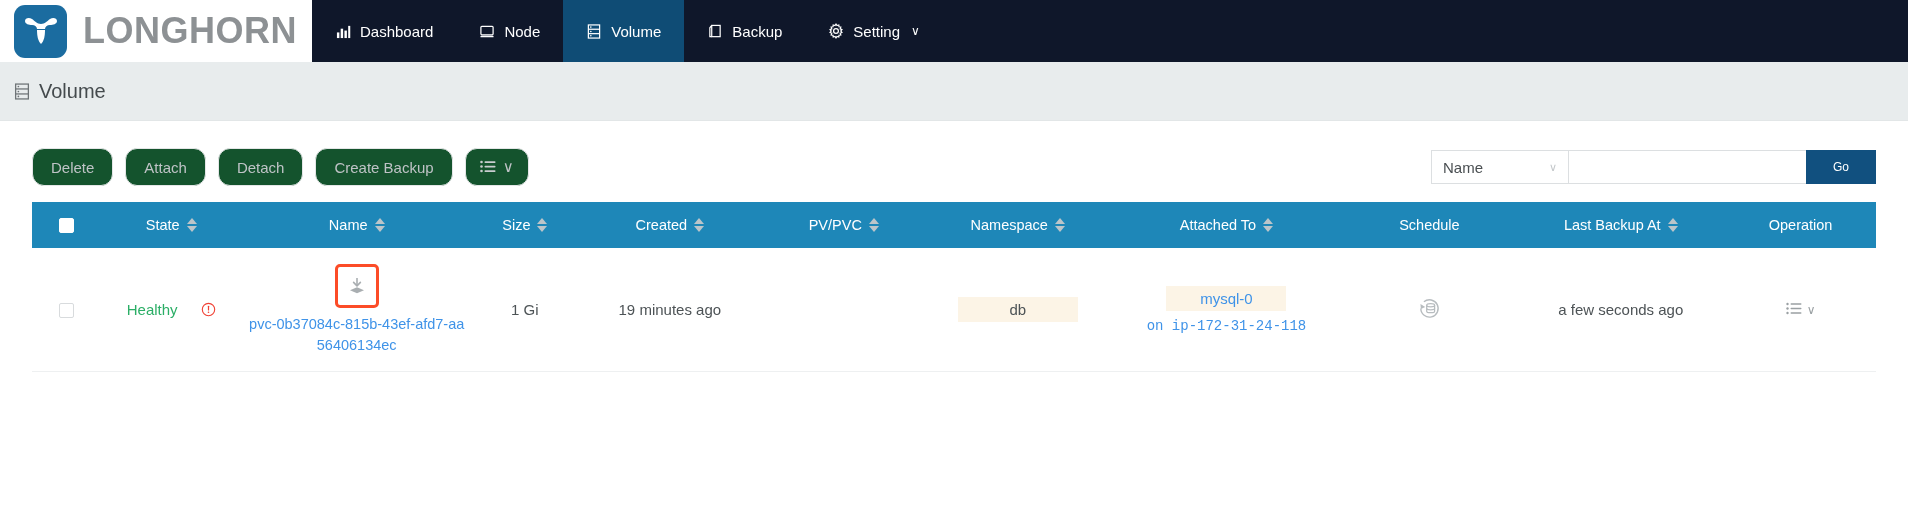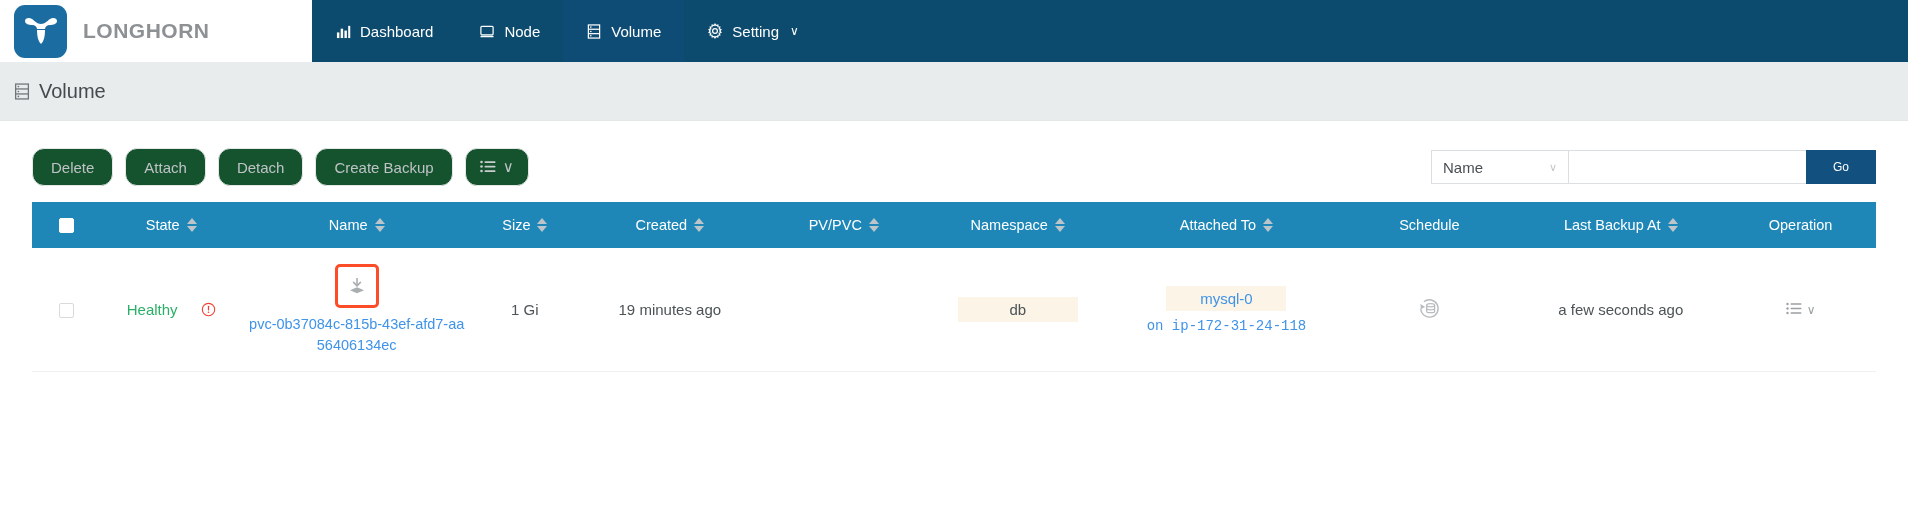--- a/index.html
+++ b/index.html
@@ -31,30 +31,30 @@
   .brand-logo {
     width: 53px; height: 53px;
     border-radius: 11px;
     background: #1b6ca0;
     display: flex; align-items: center; justify-content: center;
     flex: 0 0 53px;
   }
   .brand-logo svg { display: block; }
   .brand-name {
     margin-left: 16px;
-    font-size: 21px;
+    font-size: 36px;
     font-weight: bold;
     letter-spacing: 0.5px;
     color: #8d9194;
     font-family: "Liberation Sans", sans-serif;
   }
 
   .nav {
     flex: 1 1 auto;
-    background: #0c4a6e;
+    background: #0f172a;
     display: flex;
     align-items: stretch;
   }
   .nav-item {
     display: flex;
     align-items: center;
     gap: 9px;
     padding: 0 23px;
     color: #ffffff;
     font-size: 15px;
@@ -348,20 +348,29 @@
           <line x1="1" y1="5.6" x2="13" y2="5.6" stroke="#fff" stroke-width="1.3"></line>
           <line x1="1" y1="10.3" x2="13" y2="10.3" stroke="#fff" stroke-width="1.3"></line>
           <circle cx="3.6" cy="3.3" r="0.85" fill="#fff"></circle>
           <circle cx="3.6" cy="8" r="0.85" fill="#fff"></circle>
           <circle cx="3.6" cy="12.6" r="0.85" fill="#fff"></circle>
         </svg>
       </span>
       <span>Volume</span>
     </div>
 
+    <div class="nav-item">
+      <span class="nav-icon">
+        <svg width="14" height="15" viewBox="0 0 14 16">
+          <rect x="3.5" y="1.5" width="9" height="12" fill="none" stroke="#fff" stroke-width="1.3"></rect>
+          <path d="M3.5 1.5 L1.5 4 L1.5 13.5 L3.5 13.5" fill="none" stroke="#fff" stroke-width="1.3"></path>
+        </svg>
+      </span>
+      <span>Backup</span>
+    </div>
 
     <div class="nav-item">
       <span class="nav-icon">
         <svg width="16" height="16" viewBox="0 0 16 16">
           <g fill="none" stroke="#fff" stroke-width="1.25">
             <circle cx="8" cy="8" r="2.4"></circle>
             <path d="M8 1.2 L9 2.6 L10.8 2 L11 3.8 L12.8 4 L12.2 5.8 L13.9 6.6
                      L12.8 8 L13.9 9.4 L12.2 10.2 L12.8 12 L11 12.2 L10.8 14
                      L9 13.4 L8 14.8 L7 13.4 L5.2 14 L5 12.2 L3.2 12 L3.8 10.2
                      L2.1 9.4 L3.2 8 L2.1 6.6 L3.8 5.8 L3.2 4 L5 3.8 L5.2 2 L7 2.6 Z"></path>

